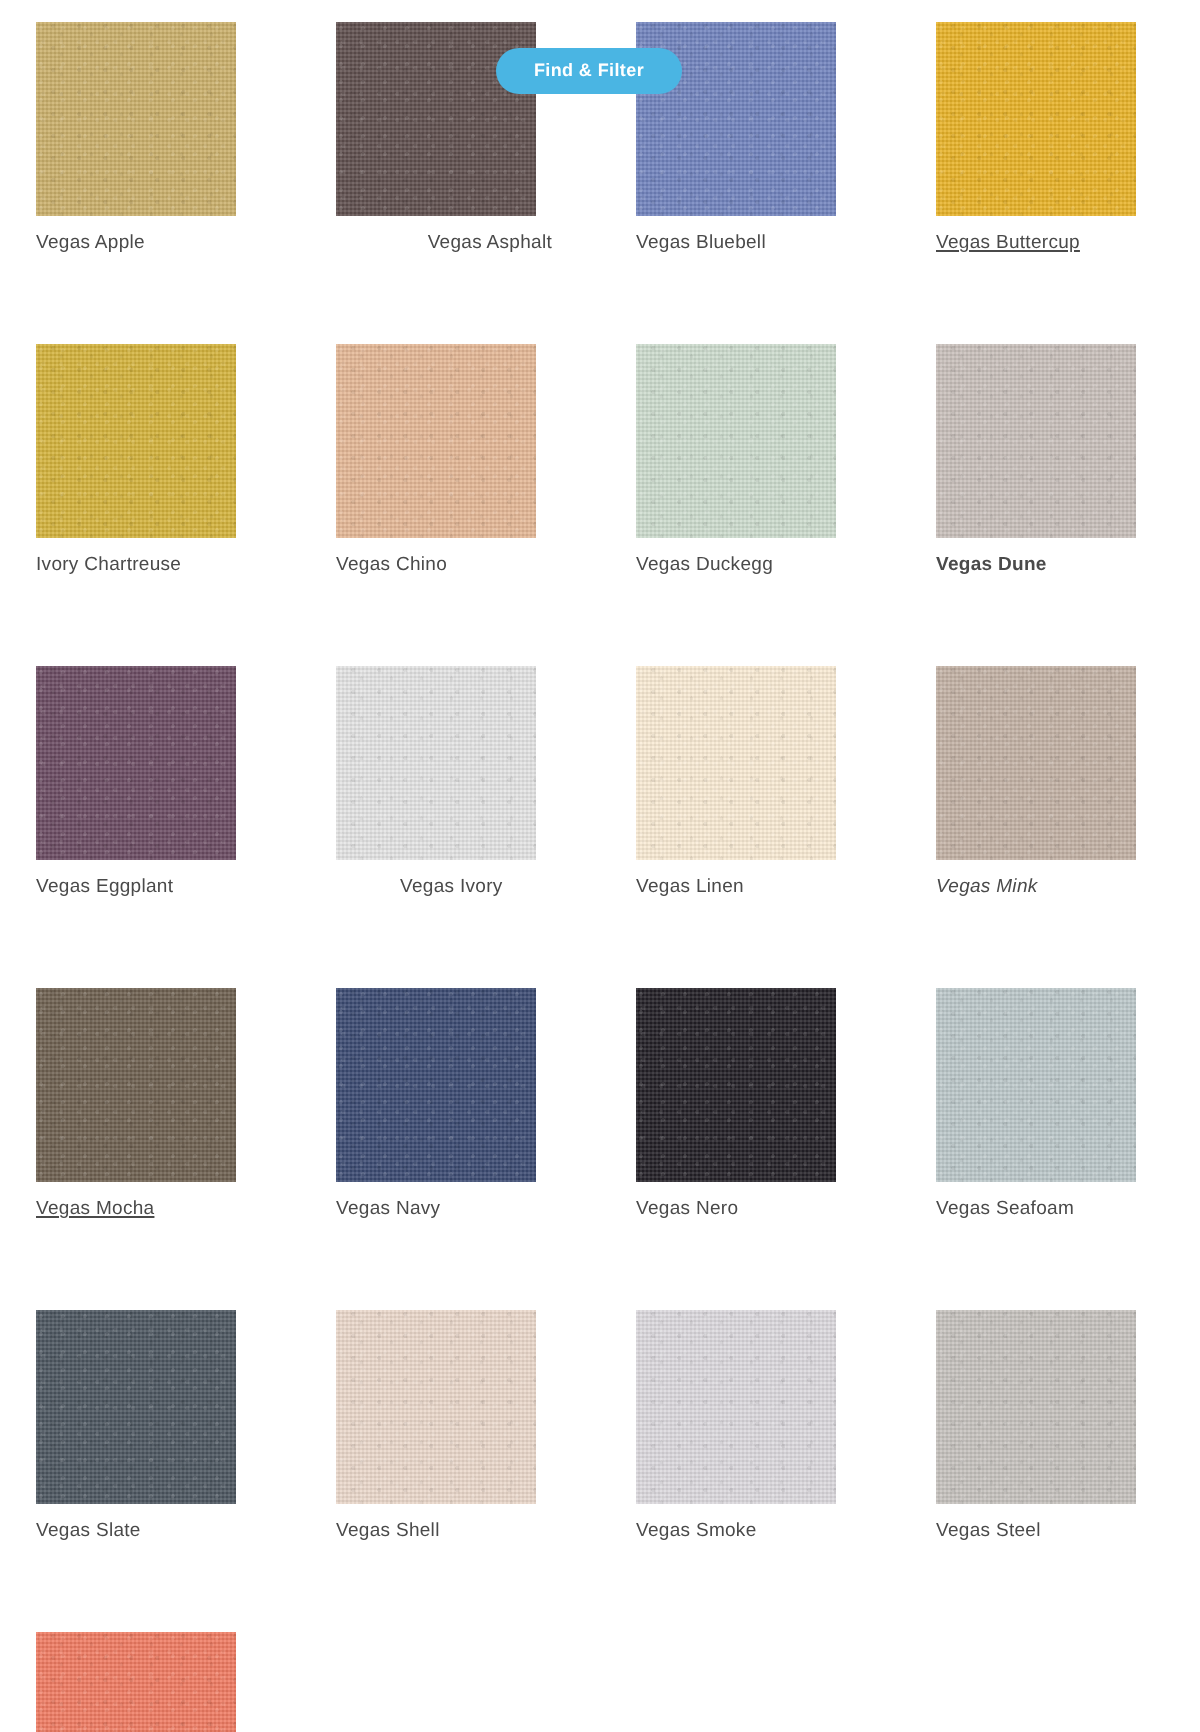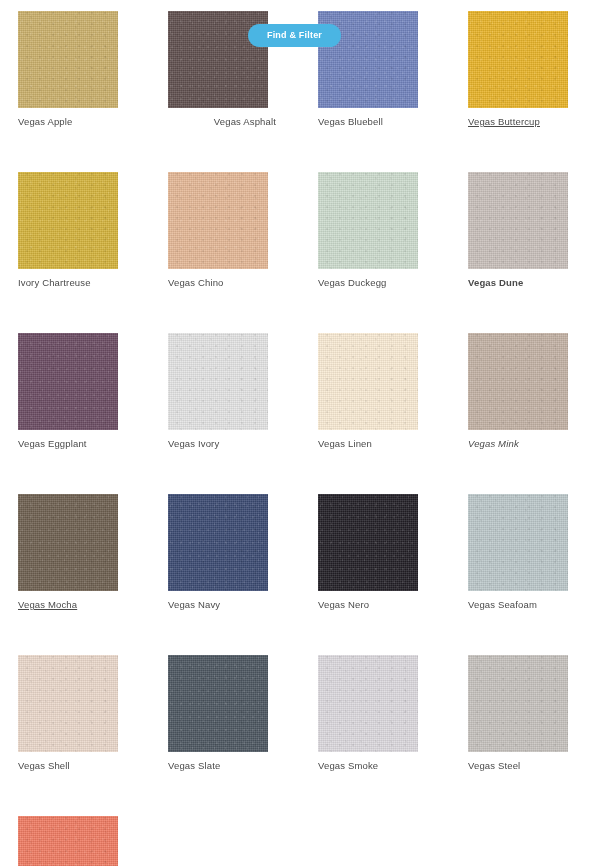--- a/index.html
+++ b/index.html
@@ -144,21 +144,21 @@
       <div class="swatch-cell">
         <div class="swatch-chip" style="background-color: rgb(201, 192, 187);"></div>
         <div class="swatch-label" style="color: rgb(74, 74, 74); font-weight: bold;">Vegas Dune</div>
       </div>
       <div class="swatch-cell">
         <div class="swatch-chip" style="background-color: rgb(107, 75, 98);"></div>
         <div class="swatch-label" style="color: rgb(74, 74, 74);">Vegas Eggplant</div>
       </div>
       <div class="swatch-cell">
         <div class="swatch-chip" style="background-color: rgb(228, 228, 228);"></div>
-        <div class="swatch-label" style="color: rgb(74, 74, 74);">Vegas Ivory</div>
+        <div class="swatch-label" style="color: rgb(74, 74, 74); margin-left: 32px;">Vegas Ivory</div>
       </div>
       <div class="swatch-cell">
         <div class="swatch-chip" style="background-color: rgb(250, 235, 212);"></div>
         <div class="swatch-label" style="color: rgb(74, 74, 74);">Vegas Linen</div>
       </div>
       <div class="swatch-cell">
         <div class="swatch-chip" style="background-color: rgb(195, 178, 165);"></div>
         <div class="swatch-label" style="color: rgb(74, 74, 74); font-style: italic;">Vegas Mink</div>
       </div>
       <div class="swatch-cell">
@@ -171,28 +171,28 @@
       </div>
       <div class="swatch-cell">
         <div class="swatch-chip" style="background-color: rgb(34, 31, 38);"></div>
         <div class="swatch-label" style="color: rgb(74, 74, 74);">Vegas Nero</div>
       </div>
       <div class="swatch-cell">
         <div class="swatch-chip" style="background-color: rgb(188, 200, 202);"></div>
         <div class="swatch-label" style="color: rgb(74, 74, 74);">Vegas Seafoam</div>
       </div>
       <div class="swatch-cell">
+        <div class="swatch-chip" style="background-color: rgb(76, 86, 96);"></div>
+        <div class="swatch-label" style="color: rgb(74, 74, 74);">Vegas Slate</div>
+      </div>
+      <div class="swatch-cell">
         <div class="swatch-chip" style="background-color: rgb(235, 216, 203);"></div>
         <div class="swatch-label" style="color: rgb(74, 74, 74);">Vegas Shell</div>
       </div>
       <div class="swatch-cell">
-        <div class="swatch-chip" style="background-color: rgb(76, 86, 96);"></div>
-        <div class="swatch-label" style="color: rgb(74, 74, 74);">Vegas Slate</div>
-      </div>
-      <div class="swatch-cell">
         <div class="swatch-chip" style="background-color: rgb(220, 217, 222);"></div>
         <div class="swatch-label" style="color: rgb(74, 74, 74);">Vegas Smoke</div>
       </div>
       <div class="swatch-cell">
         <div class="swatch-chip" style="background-color: rgb(198, 194, 190);"></div>
         <div class="swatch-label" style="color: rgb(74, 74, 74);">Vegas Steel</div>
       </div>
       <div class="swatch-cell">
         <div class="swatch-chip" style="background-color: rgb(240, 123, 98);"></div>
       </div>

